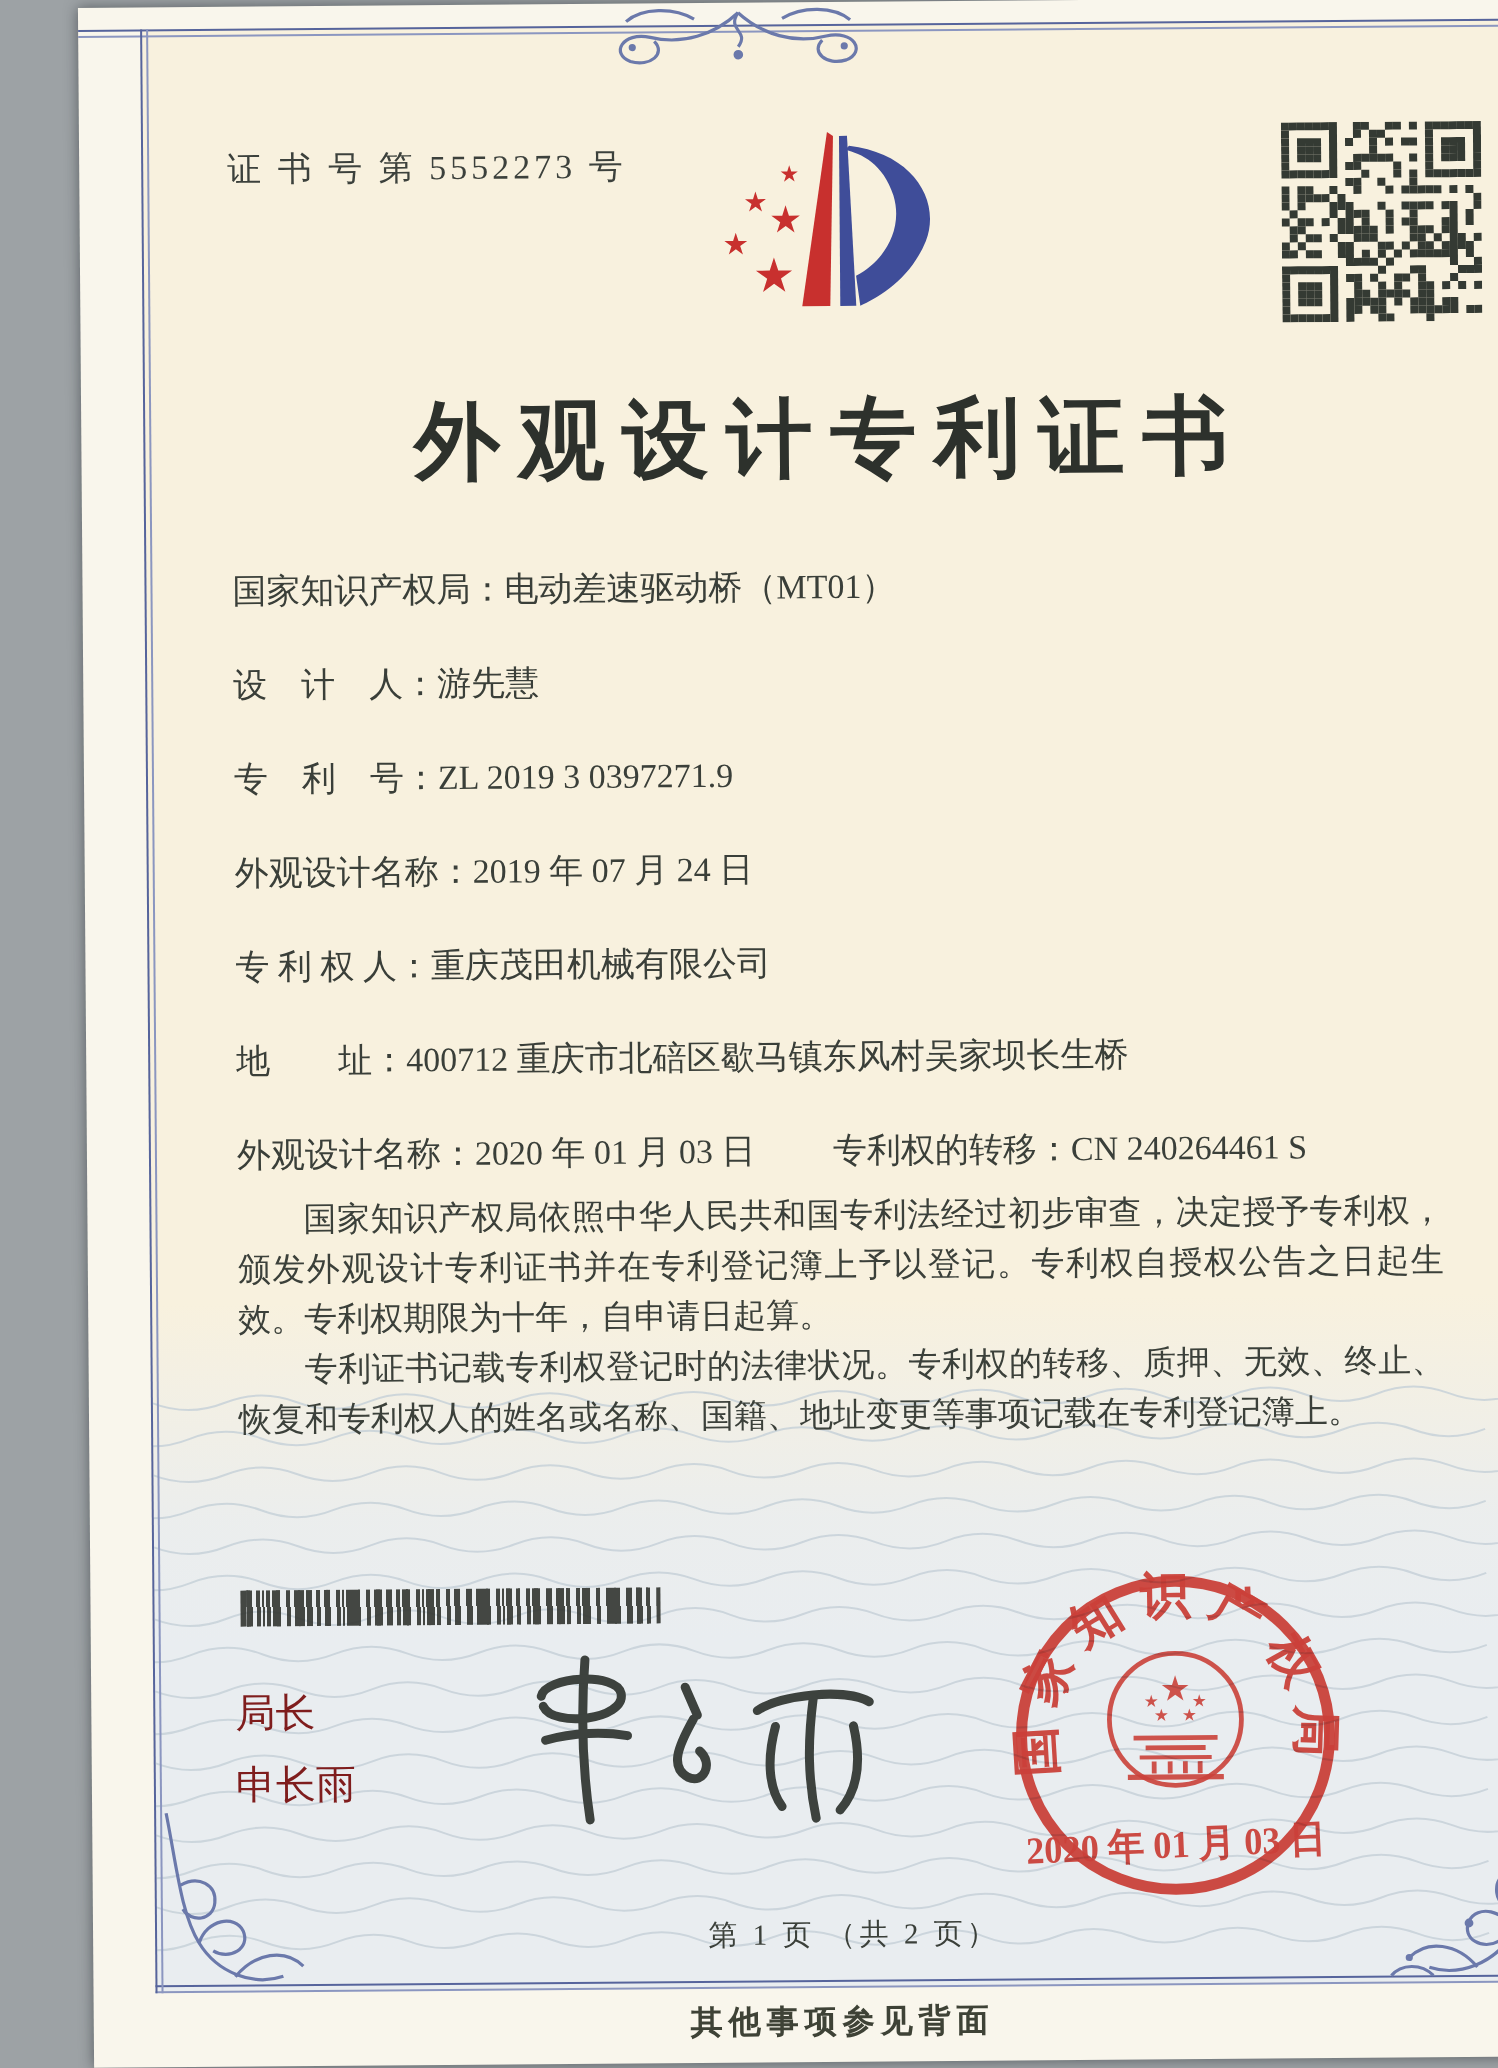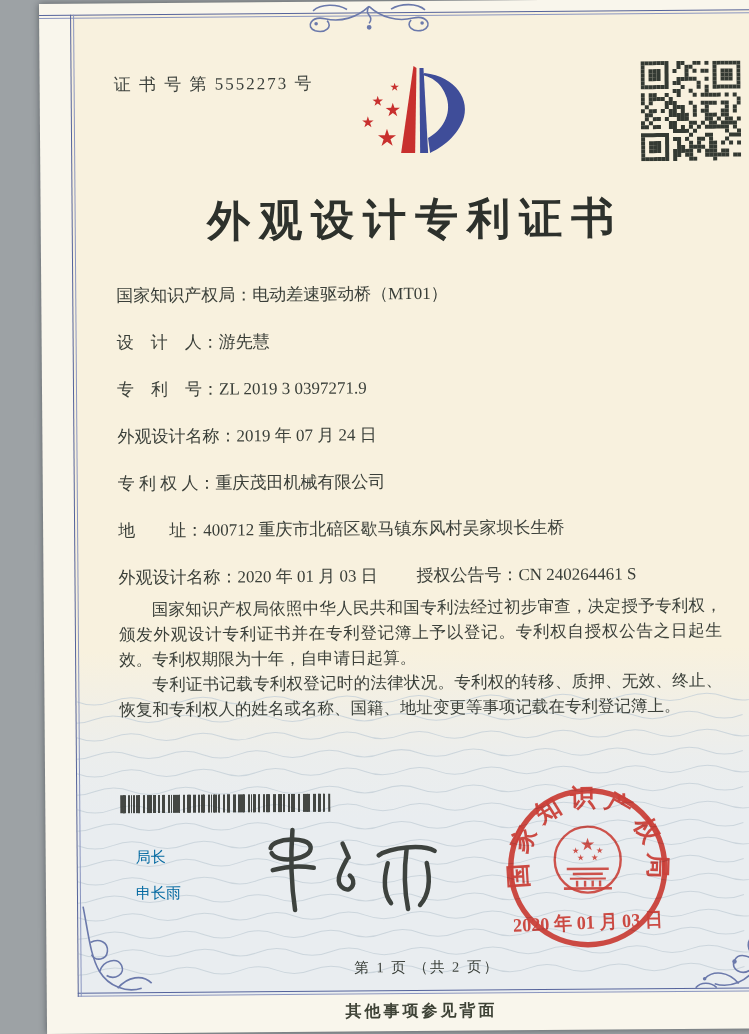--- a/index.html
+++ b/index.html
@@ -39,21 +39,21 @@
              color:#3b403a;text-align:justify;}
   .body-text p{margin:0;text-indent:2em;}
   .barcode{
     left:75px;top:792px;width:205px;height:18px;opacity:.88;
     border-left:3px solid #2e312c;border-right:2px solid #2e312c;
     background:
       repeating-linear-gradient(90deg,#2e312c 0 2px,transparent 2px 5px),
       repeating-linear-gradient(90deg,#2e312c 0 1px,transparent 1px 8px),
       repeating-linear-gradient(90deg,#2e312c 0 3px,transparent 3px 13px);
   }
-  .sig-block{left:90px;top:836px;font-size:15px;line-height:36px;color:#0369a1;
+  .sig-block{left:72px;top:836px;font-size:20px;line-height:36px;color:#7f1d1d;
              font-family:"Liberation Sans","DejaVu Sans",sans-serif;}
   .pageno{left:32px;top:957px;width:697px;text-align:center;font-size:14.5px;
           letter-spacing:2px;color:#3b403a;}
   .backnote{left:0;top:1000px;width:749px;text-align:center;font-size:16px;
             font-weight:600;letter-spacing:3px;color:#3e4236;}
   .qr{left:601px;top:62px;z-index:5;}
   .logo{left:295px;top:40px;z-index:5;}
   .seal{left:442px;top:768px;z-index:7;opacity:.92;mix-blend-mode:multiply;}
   .signature{left:185px;top:820px;z-index:6;}
 </style>
@@ -466,21 +466,21 @@
       <span class="lab">专 利 权 人</span><span>：</span><span>重庆茂田机械有限公司</span>
     </div>
     <div class="abs field" style="top:516px;">
       <span class="lab">地　　址</span><span>：</span><span>400712  重庆市北碚区歇马镇东风村吴家坝长生桥</span>
     </div>
     <div class="abs grant-row" style="top:563px;">
       <span>
         <span class="lab">外观设计名称</span><span>：</span><span>2020 年 01 月 03 日</span>
       </span>
       <span class="grant-no">
-        <span class="lab">授权公告号</span><span>：</span><span>CN 240264461 S</span>
+        <span class="lab">专利权的转移</span><span>：</span><span>CN 240264461 S</span>
       </span>
     </div>
 
     <div class="abs body-text">
       <p>国家知识产权局依照中华人民共和国专利法经过初步审查，决定授予专利权，颁发外观设计专利证书并在专利登记簿上予以登记。专利权自授权公告之日起生效。专利权期限为十年，自申请日起算。</p>
       <p>专利证书记载专利权登记时的法律状况。专利权的转移、质押、无效、终止、恢复和专利权人的姓名或名称、国籍、地址变更等事项记载在专利登记簿上。</p>
     </div>
 
     <div class="abs barcode"></div>
 

